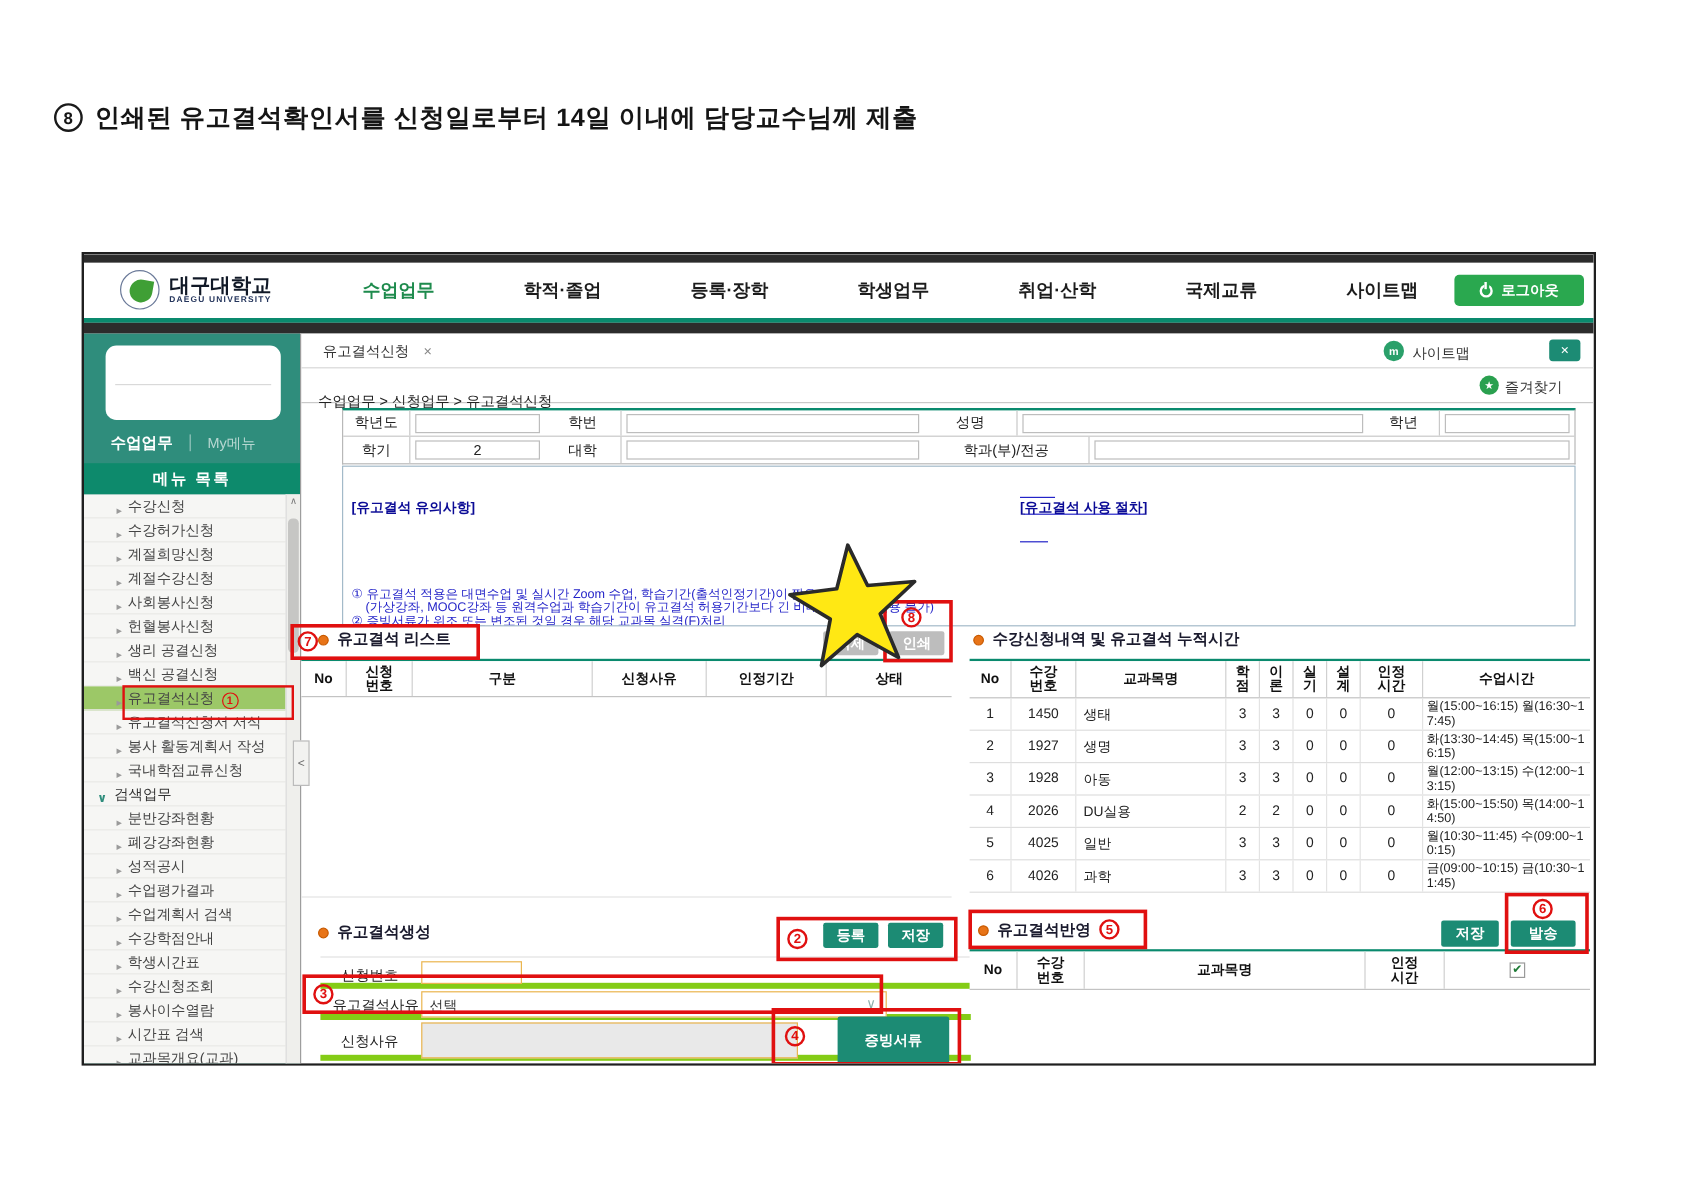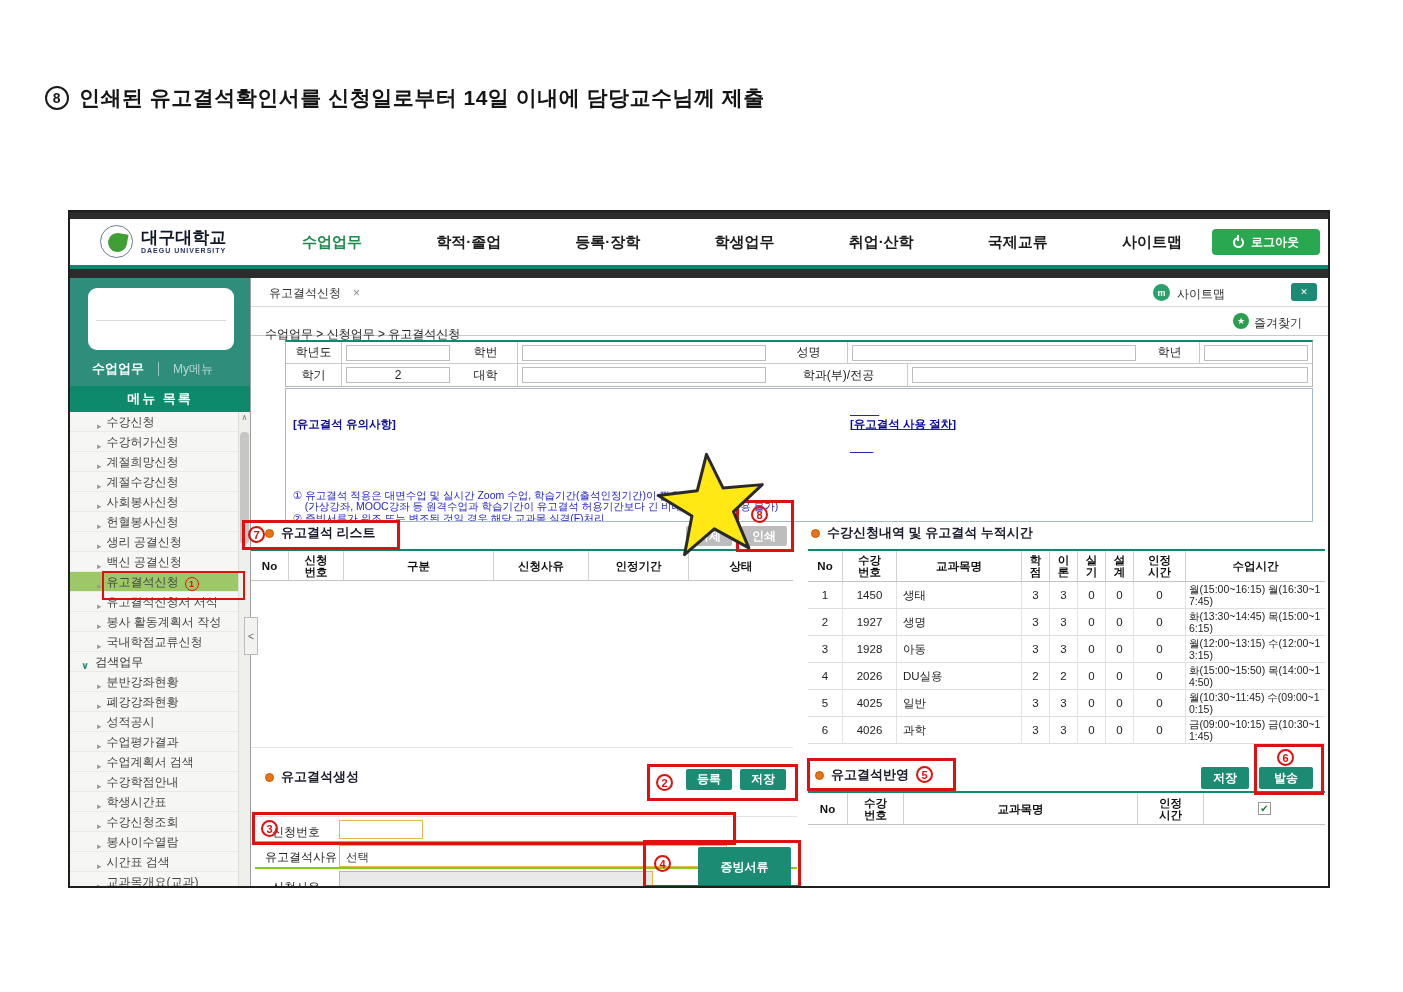--- a/index.html
+++ b/index.html
@@ -135,21 +135,21 @@
     height:27px; border-bottom:1px solid #dedede; }
   .ec { border-right:1px solid #e3e3e3; display:flex; align-items:center; justify-content:center;
     font-size:11.5px; color:#222; overflow:hidden; }
   .ec:last-child { border-right:none; }
   .ec.left { justify-content:flex-start; padding-left:6px; }
   .ec.time { font-size:10.5px; line-height:12px; word-break:break-all; padding:0 3px;
     justify-content:flex-start; text-align:left; }
 
   
   .create-form { position:absolute; left:0; top:519px; width:542px; }
-  .cf-row { position:absolute; left:4px; width:542px; border-bottom:2px solid #84cc16;margin-top:19px; }
+  .cf-row { position:absolute; left:16px; width:542px; border-bottom:5px solid #84cc16; }
   .cf-label { position:absolute; font-size:12px; color:#222; }
   .orange-box { position:absolute; background:#fff; border:1px solid #eab54e; }
   .sel-text { position:absolute; left:6px; top:4px; font-size:11.5px; color:#333; }
   .sel-chev { position:absolute; right:8px; top:3px; color:#8fb0ad; font-size:11px; }
   .textarea-box { background:#e9e9e9; }
 
   
   .apply-header { left:557px; top:515px; width:517px; height:32px;
     grid-template-columns:40px 56px 234px 66px 121px; }
   .cb { width:13px; height:13px; border:1px solid #9a9a9a; background:#fff;

